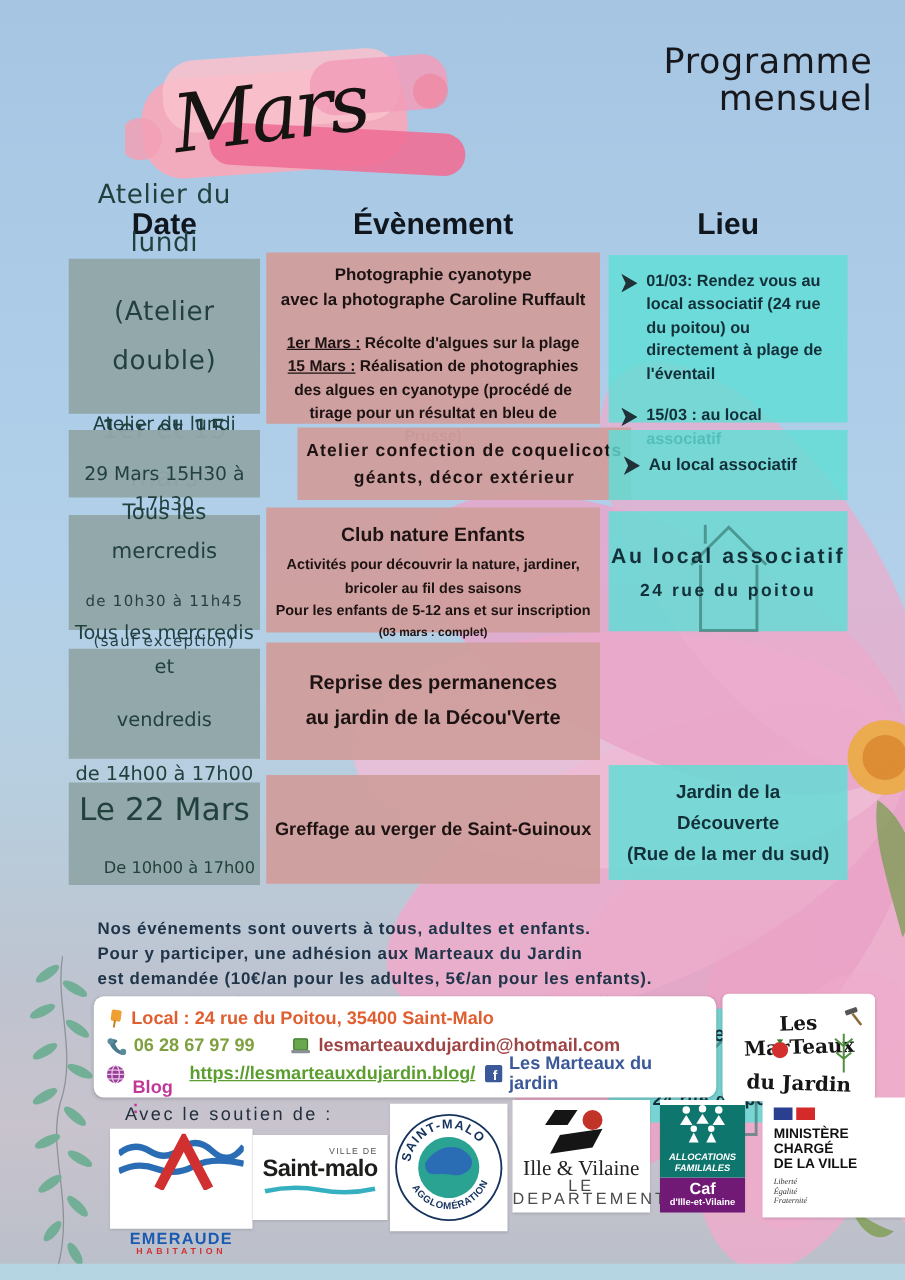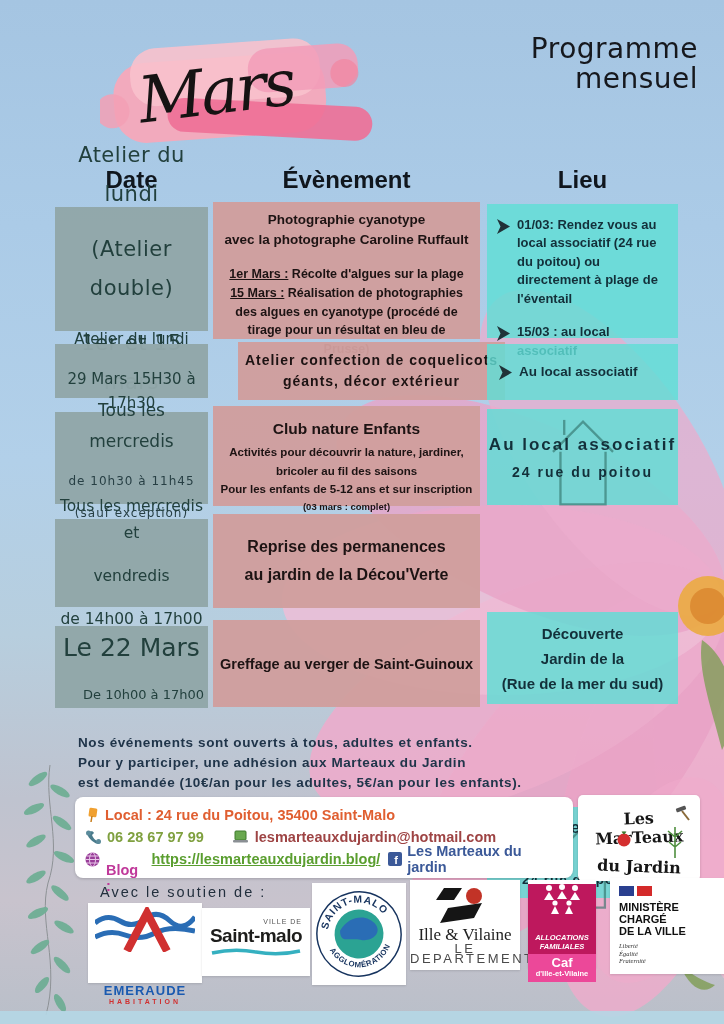--- a/index.html
+++ b/index.html
@@ -80,23 +80,23 @@
 
   
   .support-label{position:absolute;left:100px;top:884px;font-size:14.5px;color:#222f3d;letter-spacing:2px;}
   .sponsor{position:absolute;background:#fff;box-shadow:0 1px 2px rgba(0,0,0,.12);box-sizing:border-box;text-align:center;}
   .emeraude-t1{font-size:13px;font-weight:bold;color:#1a5ab0;letter-spacing:1px;line-height:13px;margin-top:32px;}
   .emeraude-t2{font-size:7px;font-weight:bold;color:#d03030;letter-spacing:3px;line-height:9px;}
   .sm-t1{font-size:7px;color:#555;letter-spacing:1px;text-align:right;padding-right:8px;line-height:8px;}
   .sm-t2{font-size:19px;font-weight:bold;color:#1d1d1b;line-height:20px;letter-spacing:-0.5px;}
   .iv-t1{font-family:"Liberation Serif",serif;font-size:17px;color:#222;line-height:18px;}
   .iv-t2{font-size:13px;color:#4a4a4a;letter-spacing:2.5px;line-height:10px;}
-  .caf-blue{background:#be185d;color:#fff;height:70px;position:relative;}
+  .caf-blue{background:#0f766e;color:#fff;height:58px;position:relative;}
   .caf-blue .t{position:absolute;bottom:3px;width:100%;font-size:7.5px;font-style:italic;font-weight:bold;line-height:8.5px;}
-  .caf-teal{background:#ec4899;color:#fff;height:28px;}
+  .caf-teal{background:#701a75;color:#fff;height:28px;}
   .caf-teal .t1{font-size:13px;font-weight:bold;line-height:15px;padding-top:1px;}
   .caf-teal .t2{font-size:7.5px;font-weight:bold;line-height:8px;}
   .min-t{font-size:11px;font-weight:bold;color:#111;line-height:12px;text-align:left;padding-left:9px;}
   .min-motto{font-family:"Liberation Serif",serif;font-style:italic;font-size:6.5px;color:#333;
     text-align:left;padding-left:9px;line-height:7.5px;margin-top:5px;}
   .flag{display:flex;gap:3px;padding:8px 0 5px 9px;}
   .flag div{width:15px;height:10px;}
 </style>
 </head>
 <body>
@@ -239,22 +239,22 @@
   <div id="r4-date" class="cell date-cell" style="left:55px;top:519px;width:153px;height:88px;">
     <div class="dl">Tous les mercredis et</div>
     <div class="dl">vendredis</div>
     <div class="dl">de 14h00 à 17h00</div>
   </div>
   <div id="r4-event" class="cell event-cell" style="left:213px;top:514px;width:267px;height:94px;">
     <div>Reprise des permanences</div>
     <div>au jardin de la Décou'Verte</div>
   </div>
   <div id="r4-lieu" class="cell lieu-cell lieu-center" style="left:487px;top:516px;width:191px;height:92px;">
+    <div class="ln">Jardin de la</div>
     <div class="ln">Découverte</div>
-    <div class="ln">Jardin de la</div>
     <div class="ln">(Rue de la mer du sud)</div>
   </div>
 
   <div id="r5-date" class="cell date-cell" style="left:55px;top:626px;width:153px;height:82px;">
     <div class="dl-a">Le 22 Mars</div>
     <div class="dl-b">De 10h00 à 17h00</div>
   </div>
   <div id="r5-event" class="cell event-cell" style="left:213px;top:620px;width:267px;height:87px;">
     <div>Greffage au verger de Saint-Guinoux</div>
   </div>

